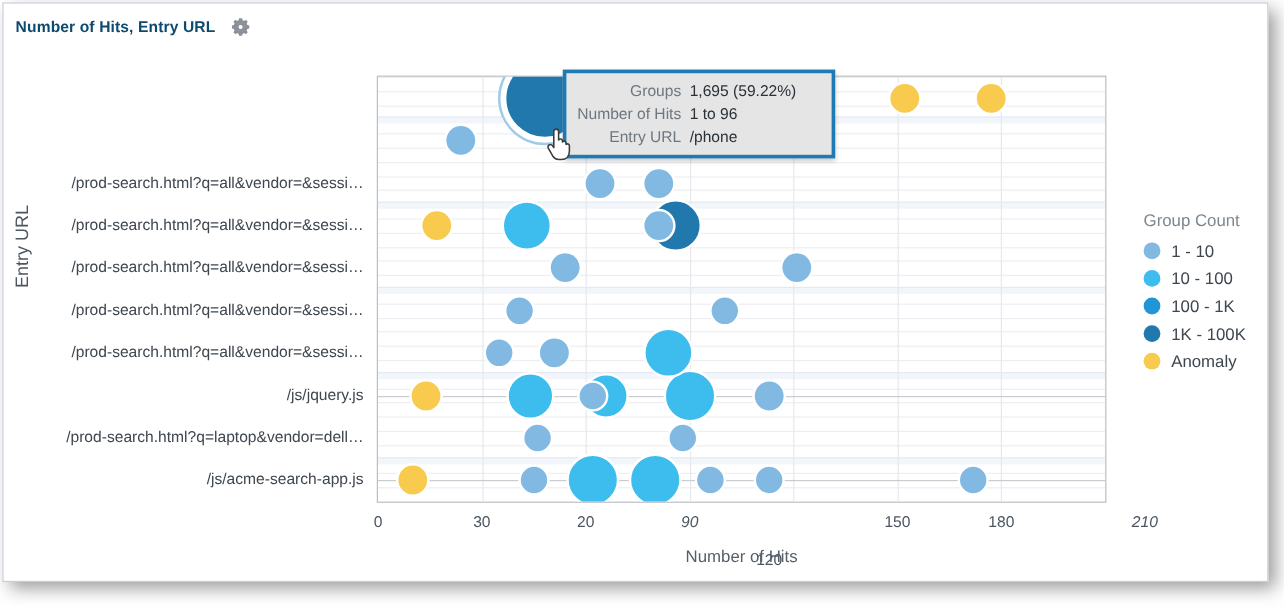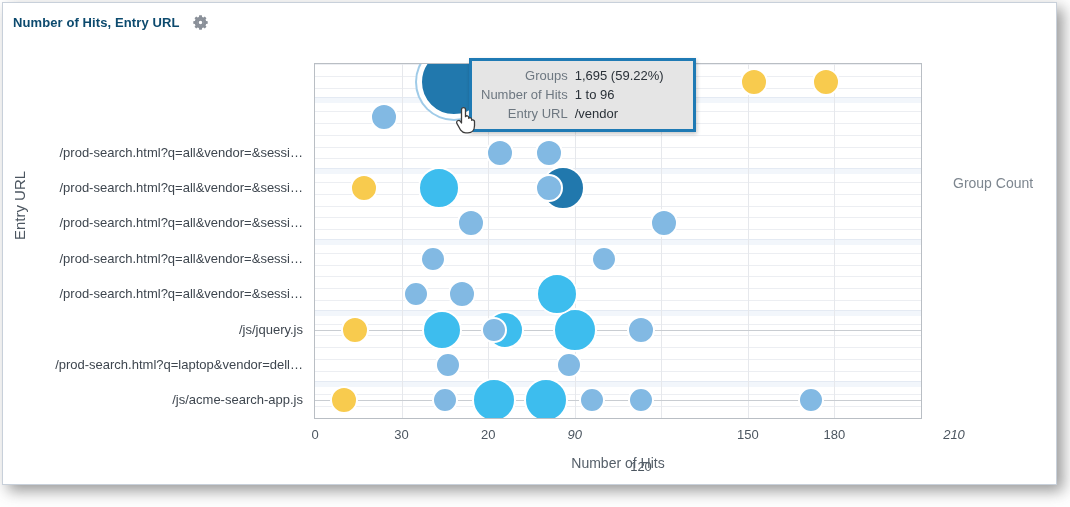--- a/index.html
+++ b/index.html
@@ -227,34 +227,56 @@
         <div class="xtick" style="left: 260.714px; font-style: italic;">90</div>
         <div class="xtick" style="left: 327px; margin-top: 32px;">120</div>
         <div class="xtick" style="left: 433.857px;">150</div>
         <div class="xtick" style="left: 520.429px;">180</div>
         <div class="xtick" style="left: 640px; font-style: italic;">210</div>
       </div>
     <div id="xlabel">Number of Hits</div>
 
     <div id="legend">
       <div id="legend-title">Group Count</div>
+      <div id="legend-items">
+          <div class="leg-row">
+            <span class="leg-dot" style="background: rgb(130, 185, 227);"></span>
+            <span class="leg-lab">1 - 10</span>
+          </div>
+          <div class="leg-row">
+            <span class="leg-dot" style="background: rgb(61, 189, 238);"></span>
+            <span class="leg-lab">10 - 100</span>
+          </div>
+          <div class="leg-row">
+            <span class="leg-dot" style="background: rgb(33, 150, 214);"></span>
+            <span class="leg-lab">100 - 1K</span>
+          </div>
+          <div class="leg-row">
+            <span class="leg-dot" style="background: rgb(33, 120, 173);"></span>
+            <span class="leg-lab">1K - 100K</span>
+          </div>
+          <div class="leg-row">
+            <span class="leg-dot" style="background: rgb(248, 203, 78);"></span>
+            <span class="leg-lab">Anomaly</span>
+          </div>
+        </div>
     </div>
 
     <div id="tooltip">
         <div class="tt-row">
           <div class="tt-key">Groups</div>
           <div class="tt-val">1,695 (59.22%)</div>
         </div>
         <div class="tt-row">
           <div class="tt-key">Number of Hits</div>
           <div class="tt-val">1 to 96</div>
         </div>
         <div class="tt-row">
           <div class="tt-key">Entry URL</div>
-          <div class="tt-val">/vendor</div>
+          <div class="tt-val">/phone</div>
         </div>
       </div>
 
     <div id="cursor">
       <svg width="26" height="30" viewBox="0 0 26 30" aria-hidden="true">
         <path d="M8.5 17.2V4.6a2 2 0 1 1 4 0v7.1a1.7 1.7 0 0 1 3.2.6v1a1.7 1.7 0 0 1 3 .9v1.1a1.7 1.7 0 0 1 2.8 1.3v4.2c0 4.2-2.6 7.1-6.6 7.1h-2.2c-2.3 0-3.7-.9-5-2.7L4 18.6c-.7-1-.4-2.2.6-2.8 1-.6 2.2-.3 2.8.6l1.1 1.6z" fill="#ffffff" stroke="#3c3c3c" stroke-width="1.3" stroke-linejoin="round"></path>
       </svg>
     </div>
 
   </div>

